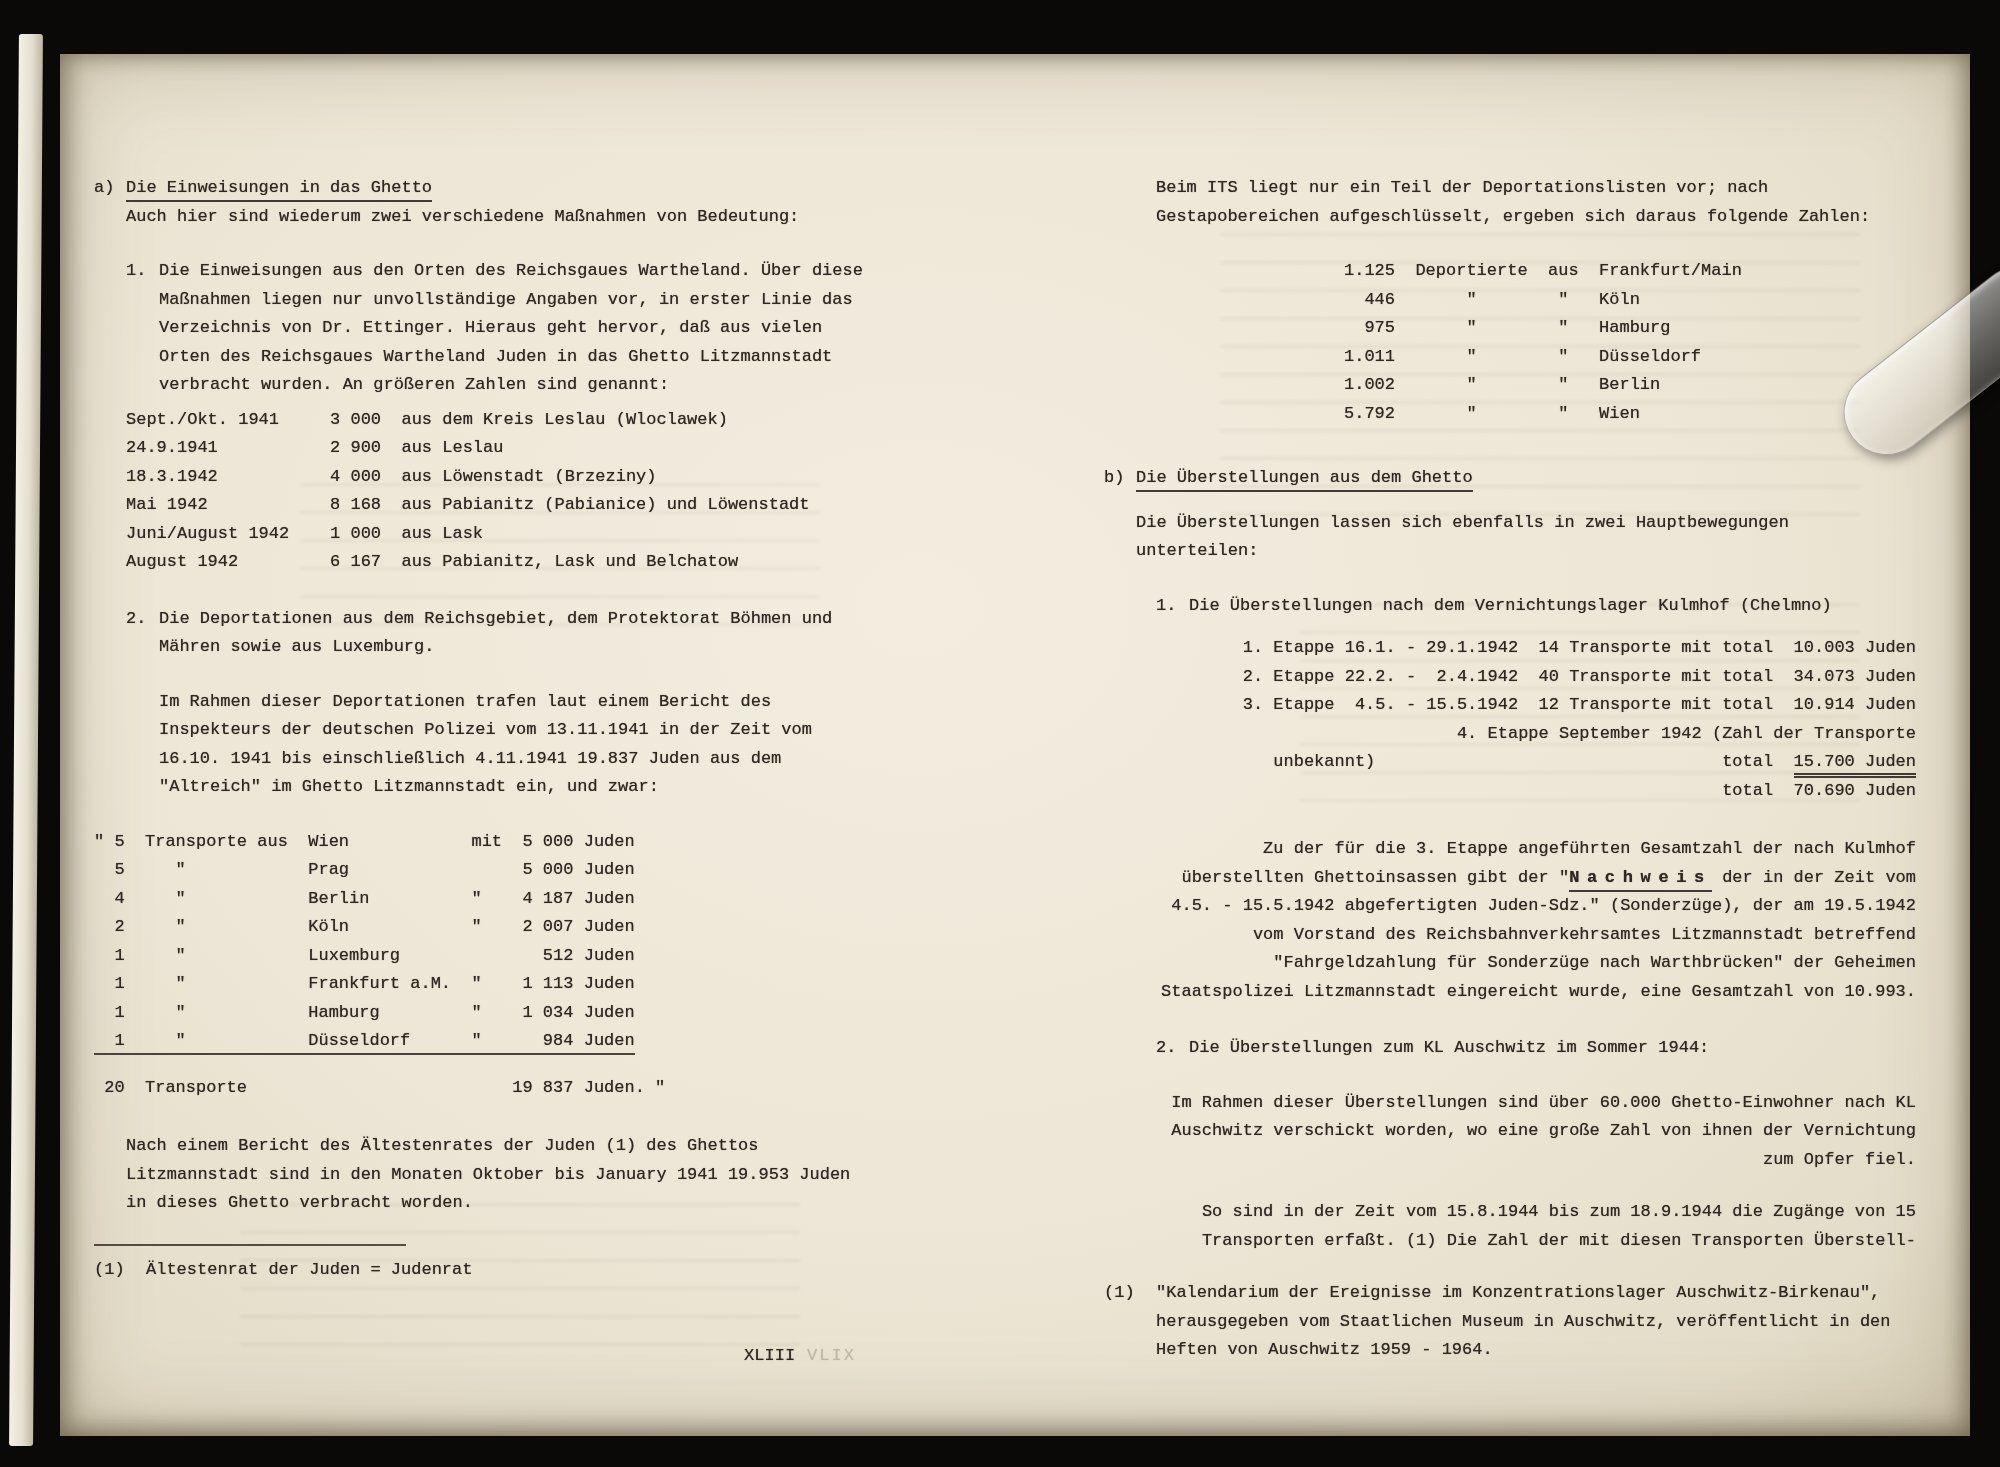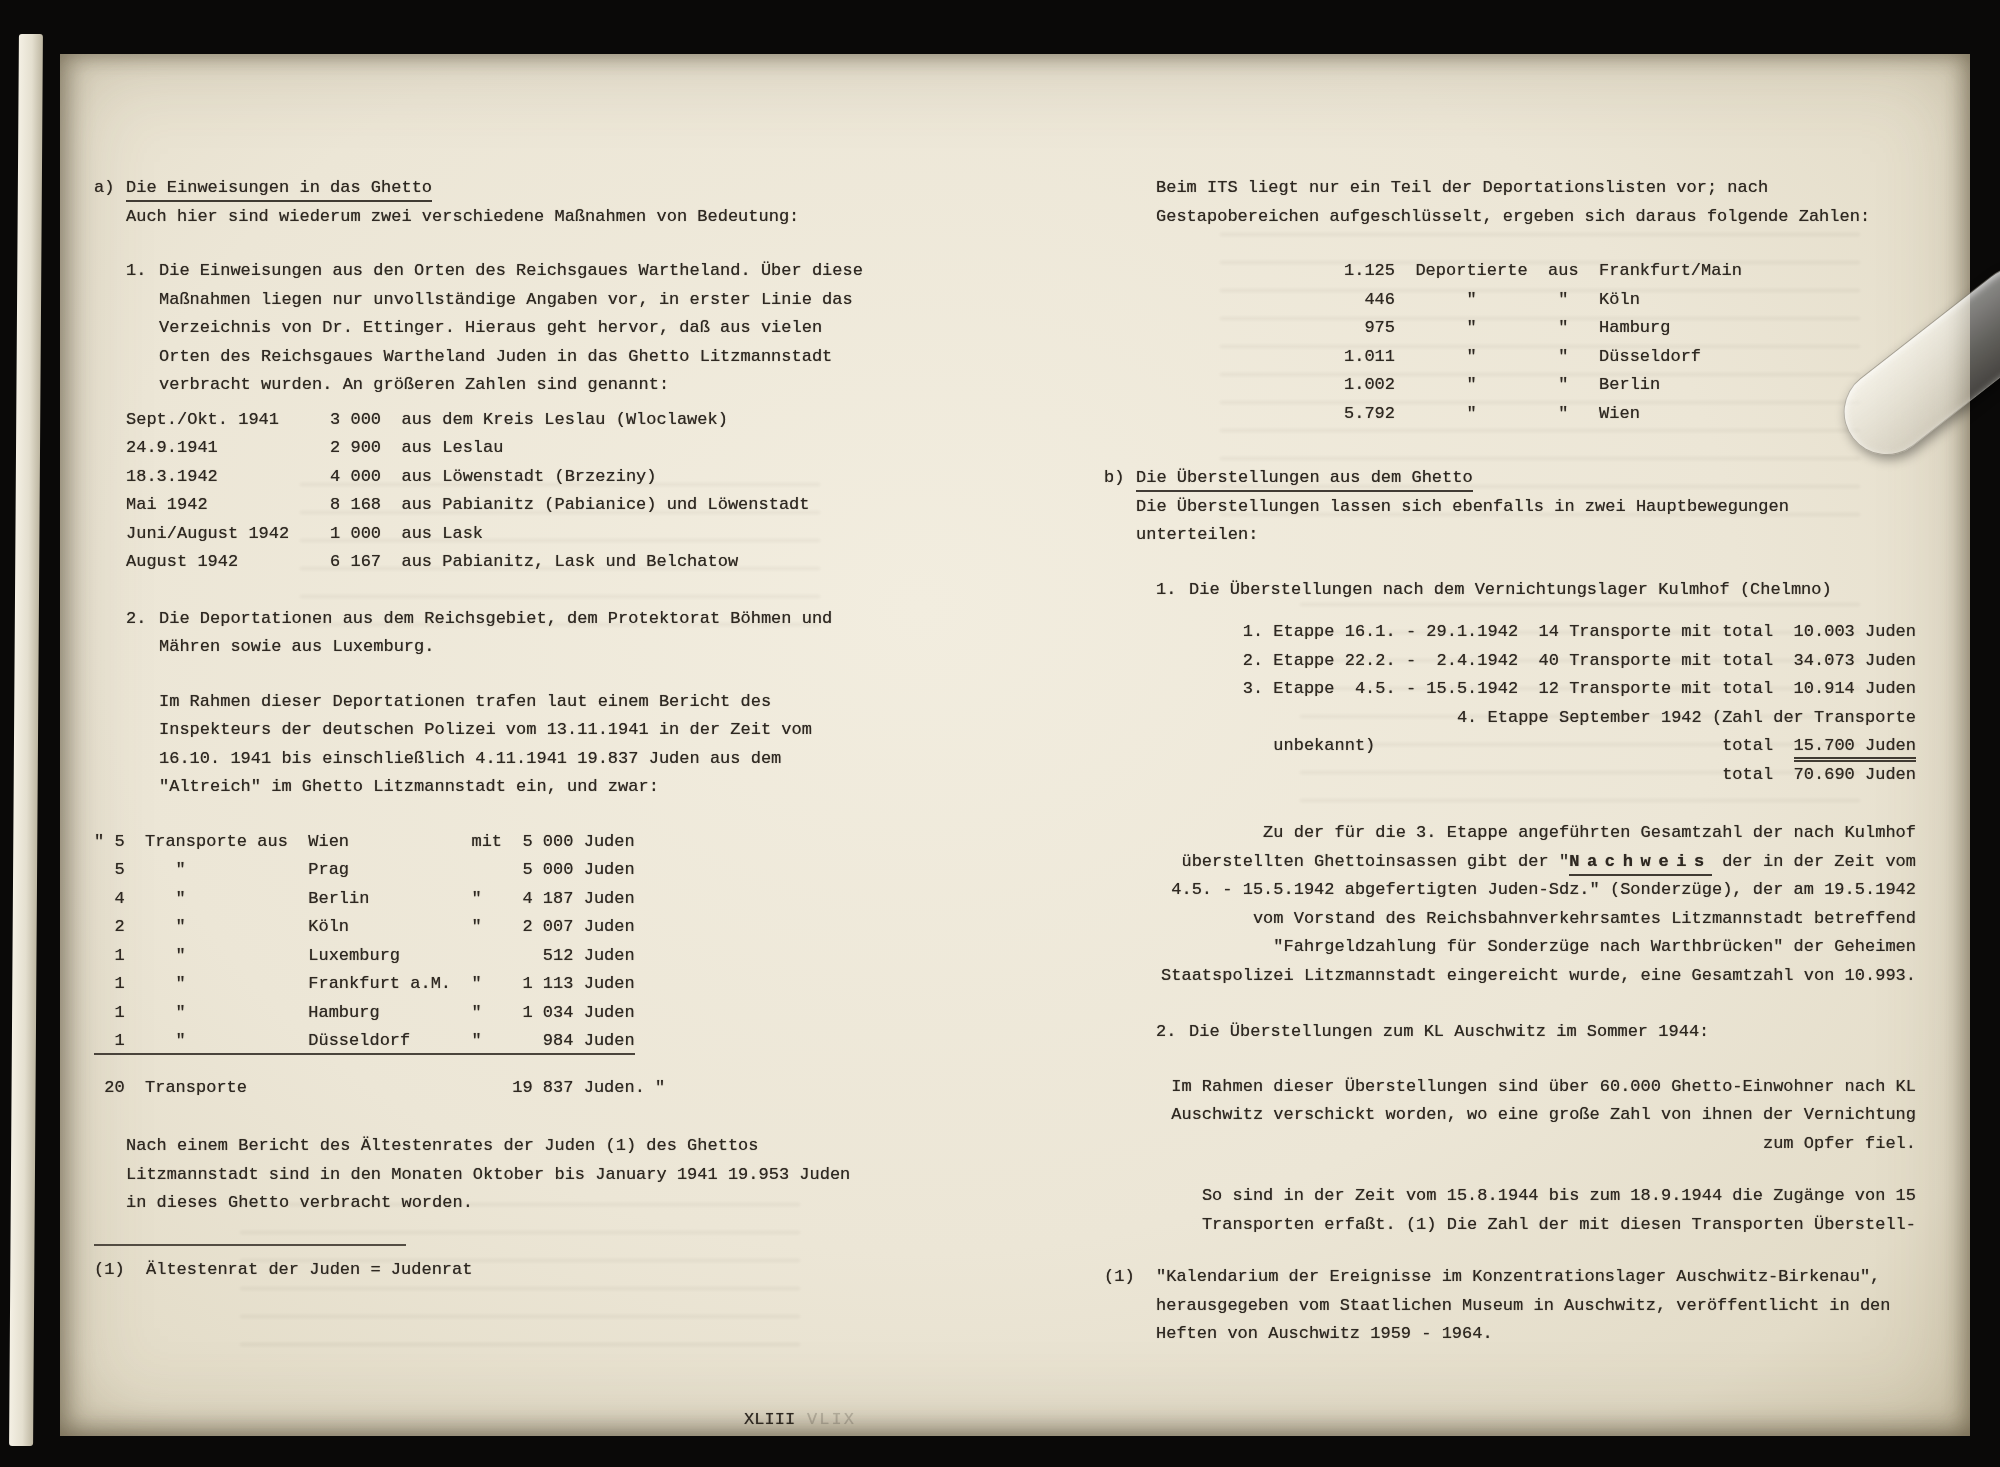--- a/index.html
+++ b/index.html
@@ -30,25 +30,25 @@
   .hang33{position:relative;padding-left:33px;}
   .hang33>.num{position:absolute;left:0;top:0;}
   .hang52{position:relative;padding-left:52px;}
   .hang52>.num{position:absolute;left:0;top:0;}
   .underline{border-bottom:2px solid rgba(46,40,33,0.9);padding-bottom:3px;}
   .row-underline{border-bottom:2px solid rgba(46,40,33,0.85);padding-bottom:3px;}
   .dbl-underline{border-bottom:5px double rgba(46,40,33,0.9);padding-bottom:2px;}
   .sperr{letter-spacing:0.45em;font-weight:bold;}
   .ml32{margin-left:32px;} .ml52{margin-left:52px;} .ml65{margin-left:65px;}
   .ml85{margin-left:56px;text-align:right;} .ml240{margin-left:240px;}
-  .mt6{margin-top:6px;} .mt14{margin-top:14px;} .mt16{}
+  .mt6{margin-top:6px;} .mt14{margin-top:14px;} .mt16{margin-top:16px;}
   .mt18{margin-top:18px;} .mt24{margin-top:24px;} .mt26{margin-top:26px;}
   .mt28{margin-top:28px;} .mt30{margin-top:30px;} .mt36{margin-top:36px;}
   .fn-rule{width:312px;border-top:2px solid rgba(46,40,33,0.8);margin:26px 0 10px 0;}
-  .page-number{position:absolute;left:630px;top:1352px;width:220px;text-align:center;}
+  .page-number{position:absolute;left:630px;top:1288px;width:220px;text-align:center;}
   .bleed{opacity:0.22;filter:blur(0.6px);margin-left:12px;letter-spacing:2px;}
   .smudge{position:absolute;opacity:0.055;filter:blur(1.6px);pointer-events:none;
     background:repeating-linear-gradient(180deg, transparent 0 9px, rgba(64,52,38,0.95) 9px 12px, transparent 12px 28px);}
   .smudge-a{left:1160px;top:170px;width:640px;height:300px;}
   .smudge-b{left:1240px;top:540px;width:560px;height:220px;}
   .smudge-c{left:240px;top:420px;width:520px;height:170px;}
   .smudge-d{left:180px;top:1140px;width:560px;height:160px;}
   .bookmark{
     position:absolute;right:-78px;top:318px;width:250px;height:84px;
     transform:rotate(-38deg);

